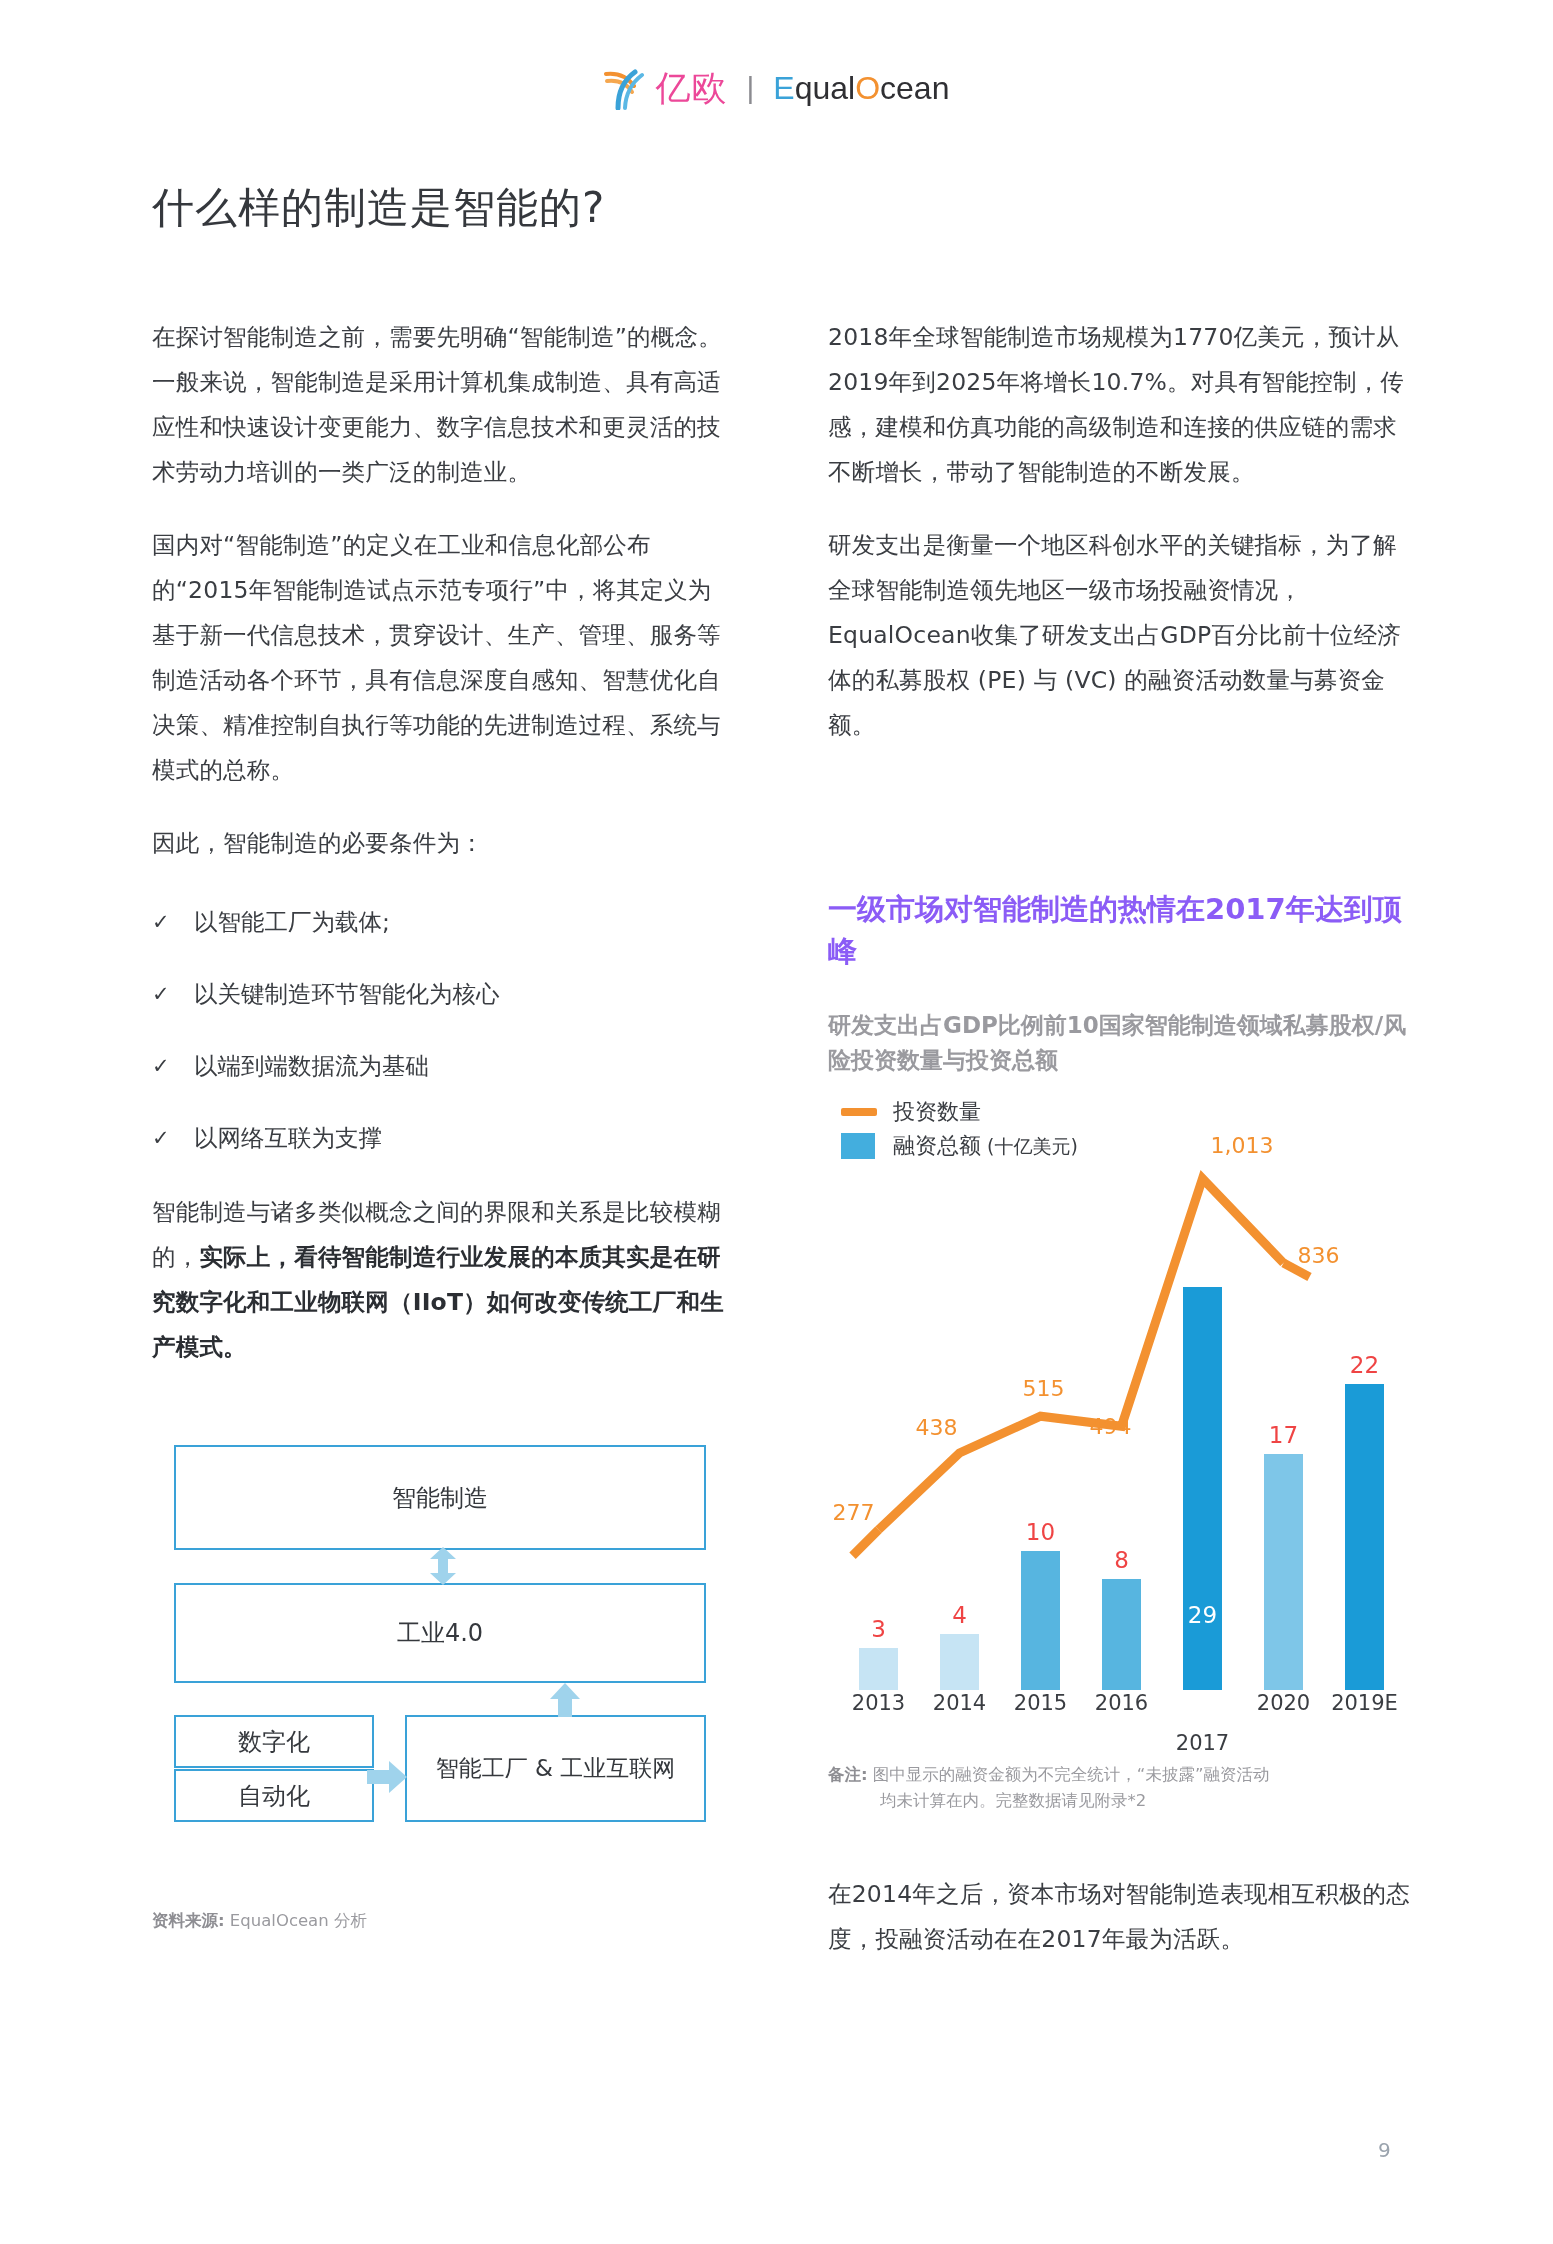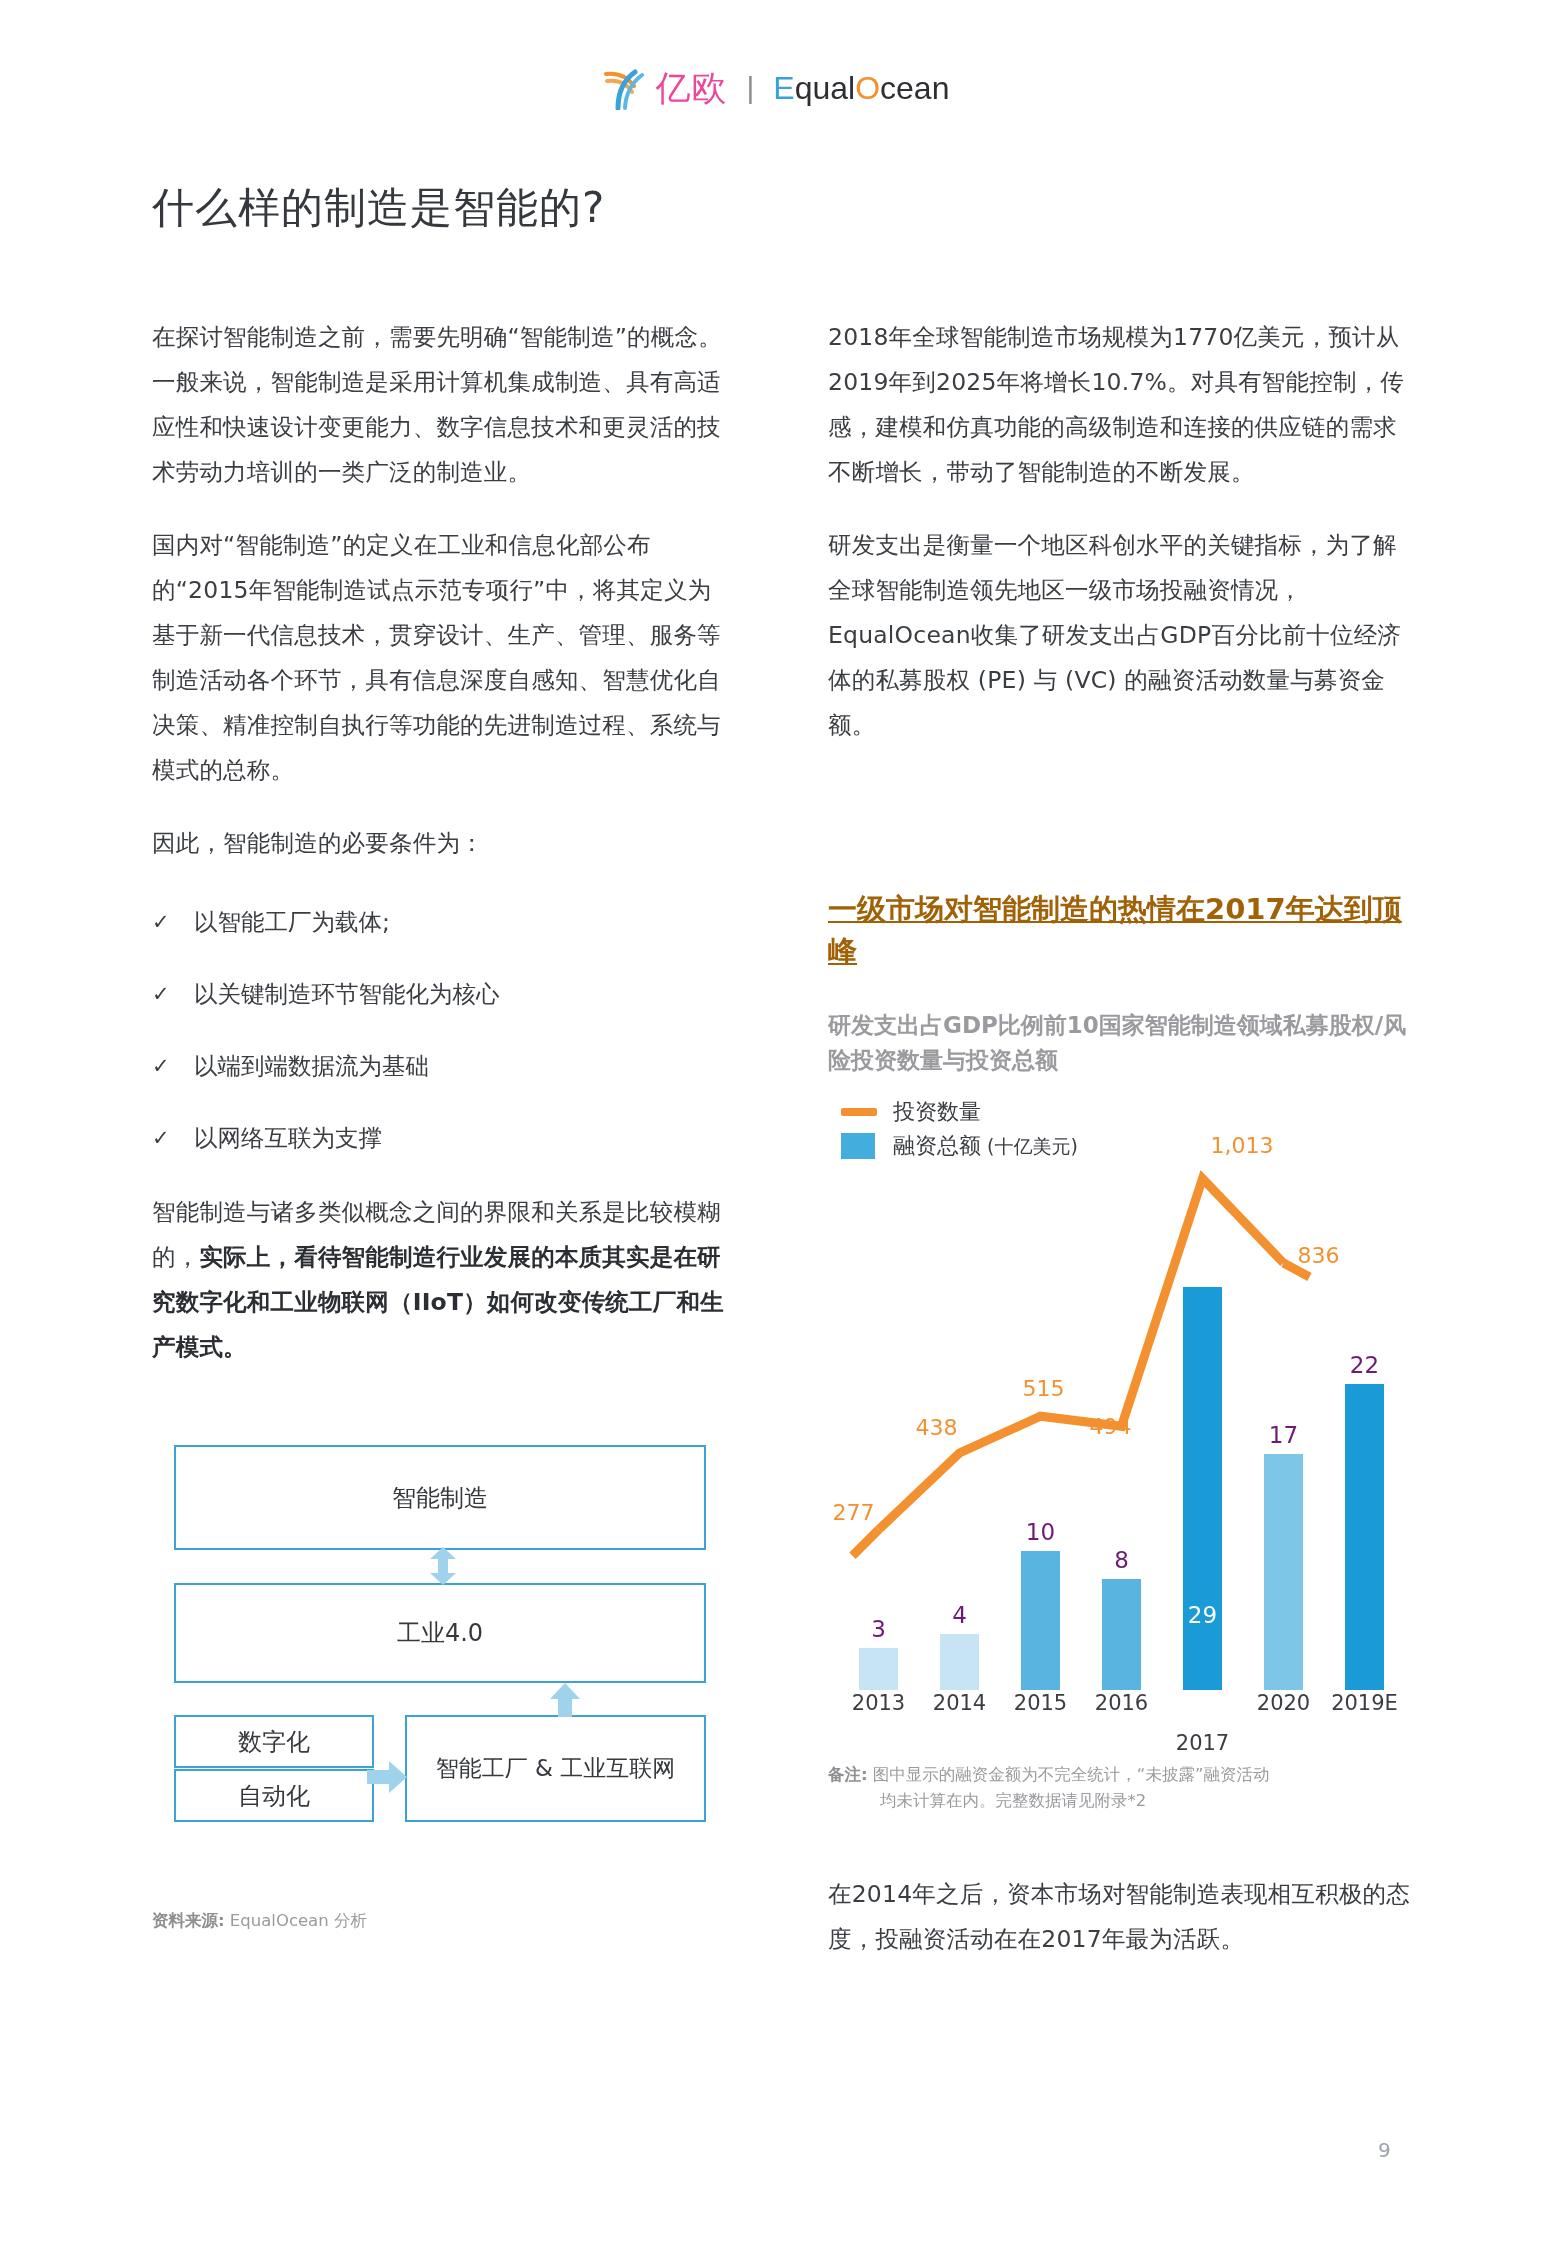--- a/index.html
+++ b/index.html
@@ -60,21 +60,21 @@
 
   
   .src { font-size:16.5px; line-height:26px; color:#9a9a9f;
          font-family:"DejaVu Sans", sans-serif; }
   .src b { color:#8e8e93; font-weight:bold; }
   #src-left { position:absolute; left:152px; top:1908px; width:560px; }
 
   
   #chart-heading { position:absolute; left:828px; top:888px; width:580px;
                    font-size:29px; line-height:42px; font-weight:bold;
-                   color:#a16207; font-family:"DejaVu Sans", sans-serif;text-decoration:underline; }
+                   color:#8b5cf6; font-family:"DejaVu Sans", sans-serif; }
   #chart-subheading { position:absolute; left:828px; top:1008px; width:585px;
                    font-size:23px; line-height:35px; font-weight:bold;
                    color:#9a9a9f; font-family:"DejaVu Sans", sans-serif; }
 
   
   #chart { position:absolute; left:828px; top:1095px; width:585px; height:640px; }
   #legend { position:absolute; left:13px; top:0px; }
   .legend-row { display:flex; align-items:center; height:34px; }
   .legend-line { width:36px; height:8px; background:#f39130; border-radius:2px;
                  margin-right:16px; flex:0 0 36px; }
@@ -82,21 +82,21 @@
                    margin-right:18px; flex:0 0 34px; }
   .legend-label { font-size:22px; color:#3a3d42; font-family:"DejaVu Sans", sans-serif; }
   .legend-label small { font-size:19px; }
 
   #plot { position:absolute; left:0; top:0; width:585px; height:595px; }
   #xlabels { position:absolute; left:0; top:592px; width:585px; height:40px; }
   .xlabel { position:absolute; font-size:21px; color:#3a3d42; text-align:center;
             font-family:"DejaVu Sans", sans-serif; }
 
   .bar { position:absolute; bottom:0; }
-  .bar-val { position:absolute; font-size:23px; color:#701a75; text-align:center;
+  .bar-val { position:absolute; font-size:23px; color:#ef4444; text-align:center;
              font-family:"DejaVu Sans", sans-serif; }
   .bar-val.inside { color:#ffffff; }
   .line-val { position:absolute; font-size:22px; color:#f39130;
               font-family:"DejaVu Sans", sans-serif; }
 
   #chart-notes { position:absolute; left:828px; top:1762px; width:600px; }
   #closing-para { position:absolute; left:828px; top:1872px; width:582px; }
 
   #page-num { position:absolute; left:1378px; top:2138px; font-size:20px;
               color:#9aa3ad; font-family:"DejaVu Sans", sans-serif; }

